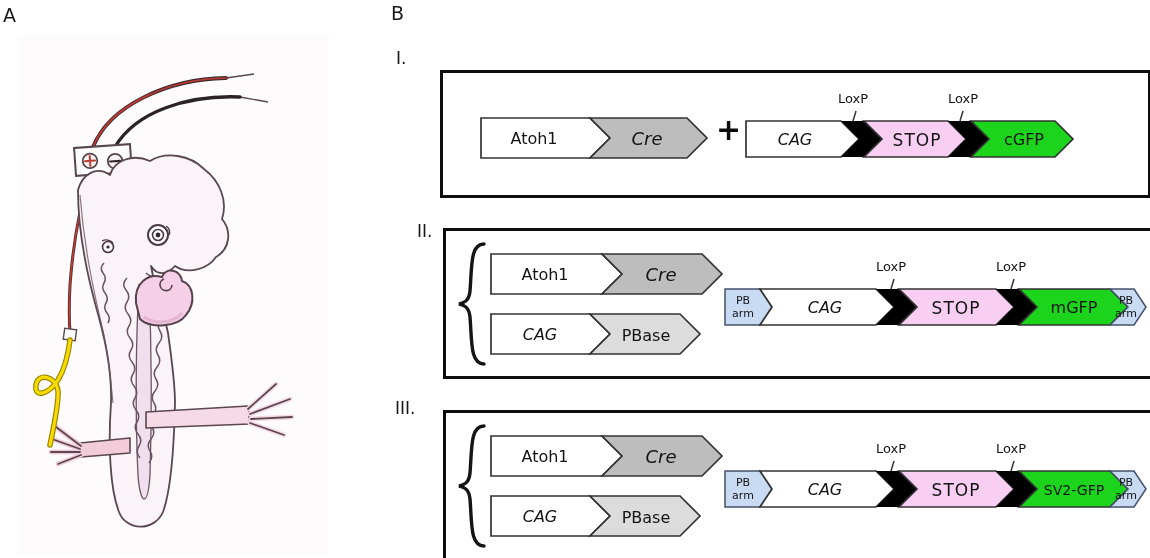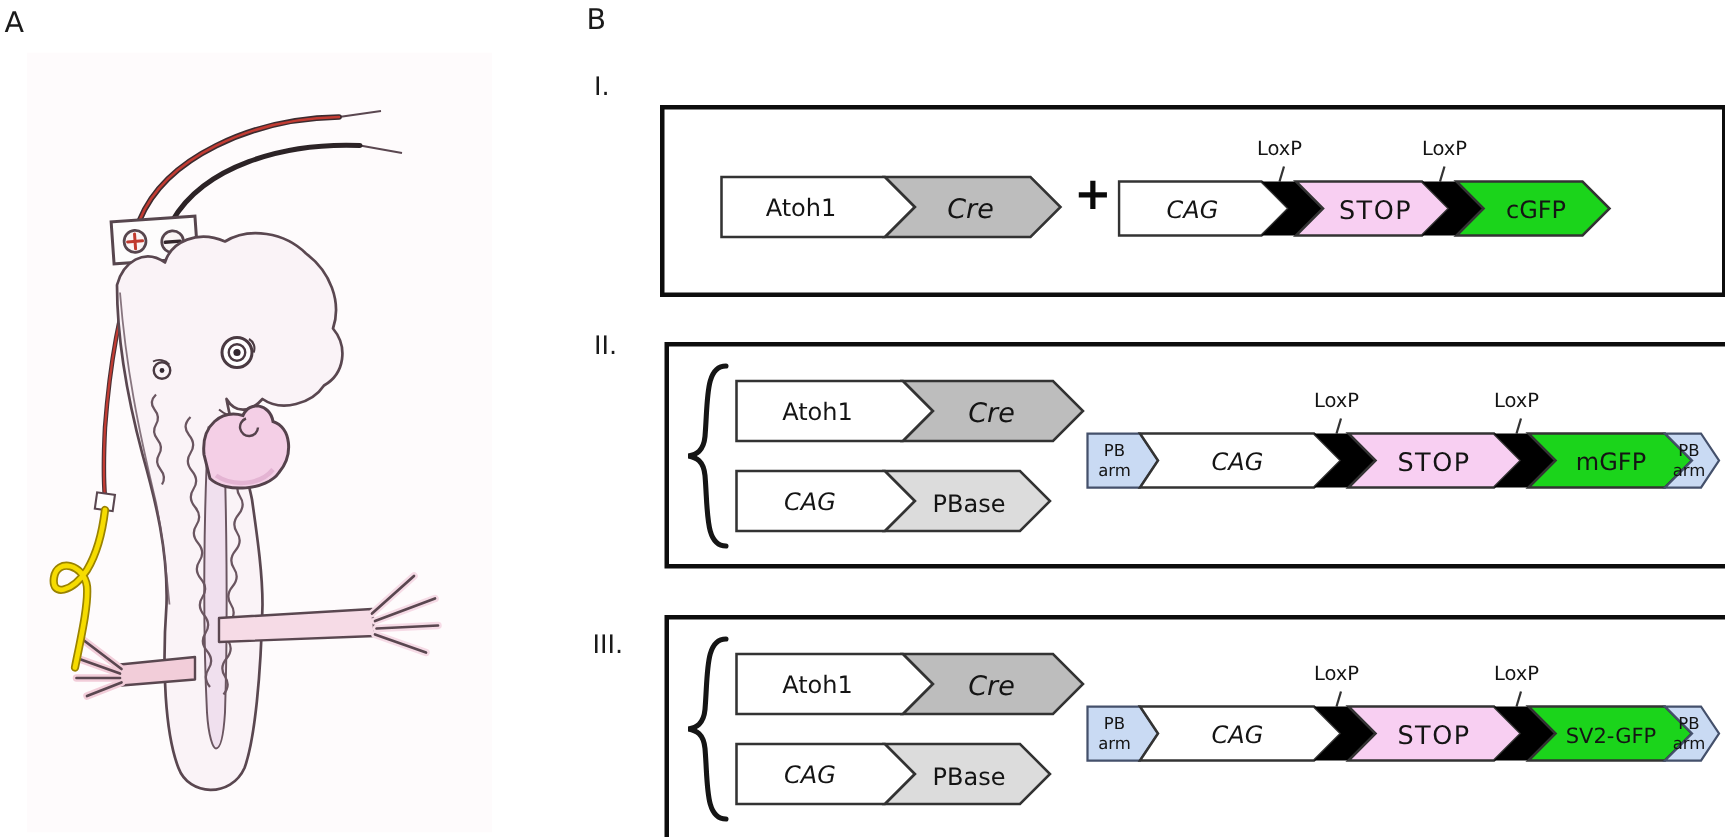--- a/index.html
+++ b/index.html
@@ -131,22 +131,22 @@
     <g>
       <rect x="46" y="294" width="12" height="11" transform="rotate(8 52 299)" fill="#ffffff" stroke="#5a4750" stroke-width="1.4"></rect>
       <path d="M52,305 C50,322 46,335 40,345 C30,360 16,363 18,350 C20,337 38,341 40,356 C41,368 36,390 32,410" stroke="#9a8300" stroke-width="5.5" fill="none" stroke-linecap="round"></path>
       <path d="M52,305 C50,322 46,335 40,345 C30,360 16,363 18,350 C20,337 38,341 40,356 C41,368 36,390 32,410" stroke="#f6dc00" stroke-width="3.2" fill="none" stroke-linecap="round"></path>
     </g>
   </svg>
 
   <div class="panel-label" style="left:391px;top:2px;">B</div>
 
   <div class="numeral" style="left:396px;top:48px;">I.</div>
-  <div class="numeral" style="left:396px;top:221px;">II.</div>
-  <div class="numeral" style="left:395px;top:420px;">III.</div>
+  <div class="numeral" style="left:417px;top:221px;">II.</div>
+  <div class="numeral" style="left:395px;top:398px;">III.</div>
 
   <div class="row-box" style="left:440px;top:70px;height:122px;">
 
     <svg class="abs" style="left:37px;top:42px;" width="235" height="46" viewBox="0 0 235 46">
       <polygon points="1,3 110,3 130,23 110,43 1,43" fill="#ffffff" stroke="#333333" stroke-width="1.7"></polygon>
       <polygon points="110,3 207,3 227,23 207,43 110,43 130,23" fill="#bdbdbd" stroke="#333333" stroke-width="1.7"></polygon>
       <text x="54" y="29" text-anchor="middle" class="gene-text">Atoh1</text>
       <text x="167" y="30" text-anchor="middle" font-size="18" font-style="italic">Cre</text>
     </svg>
 

